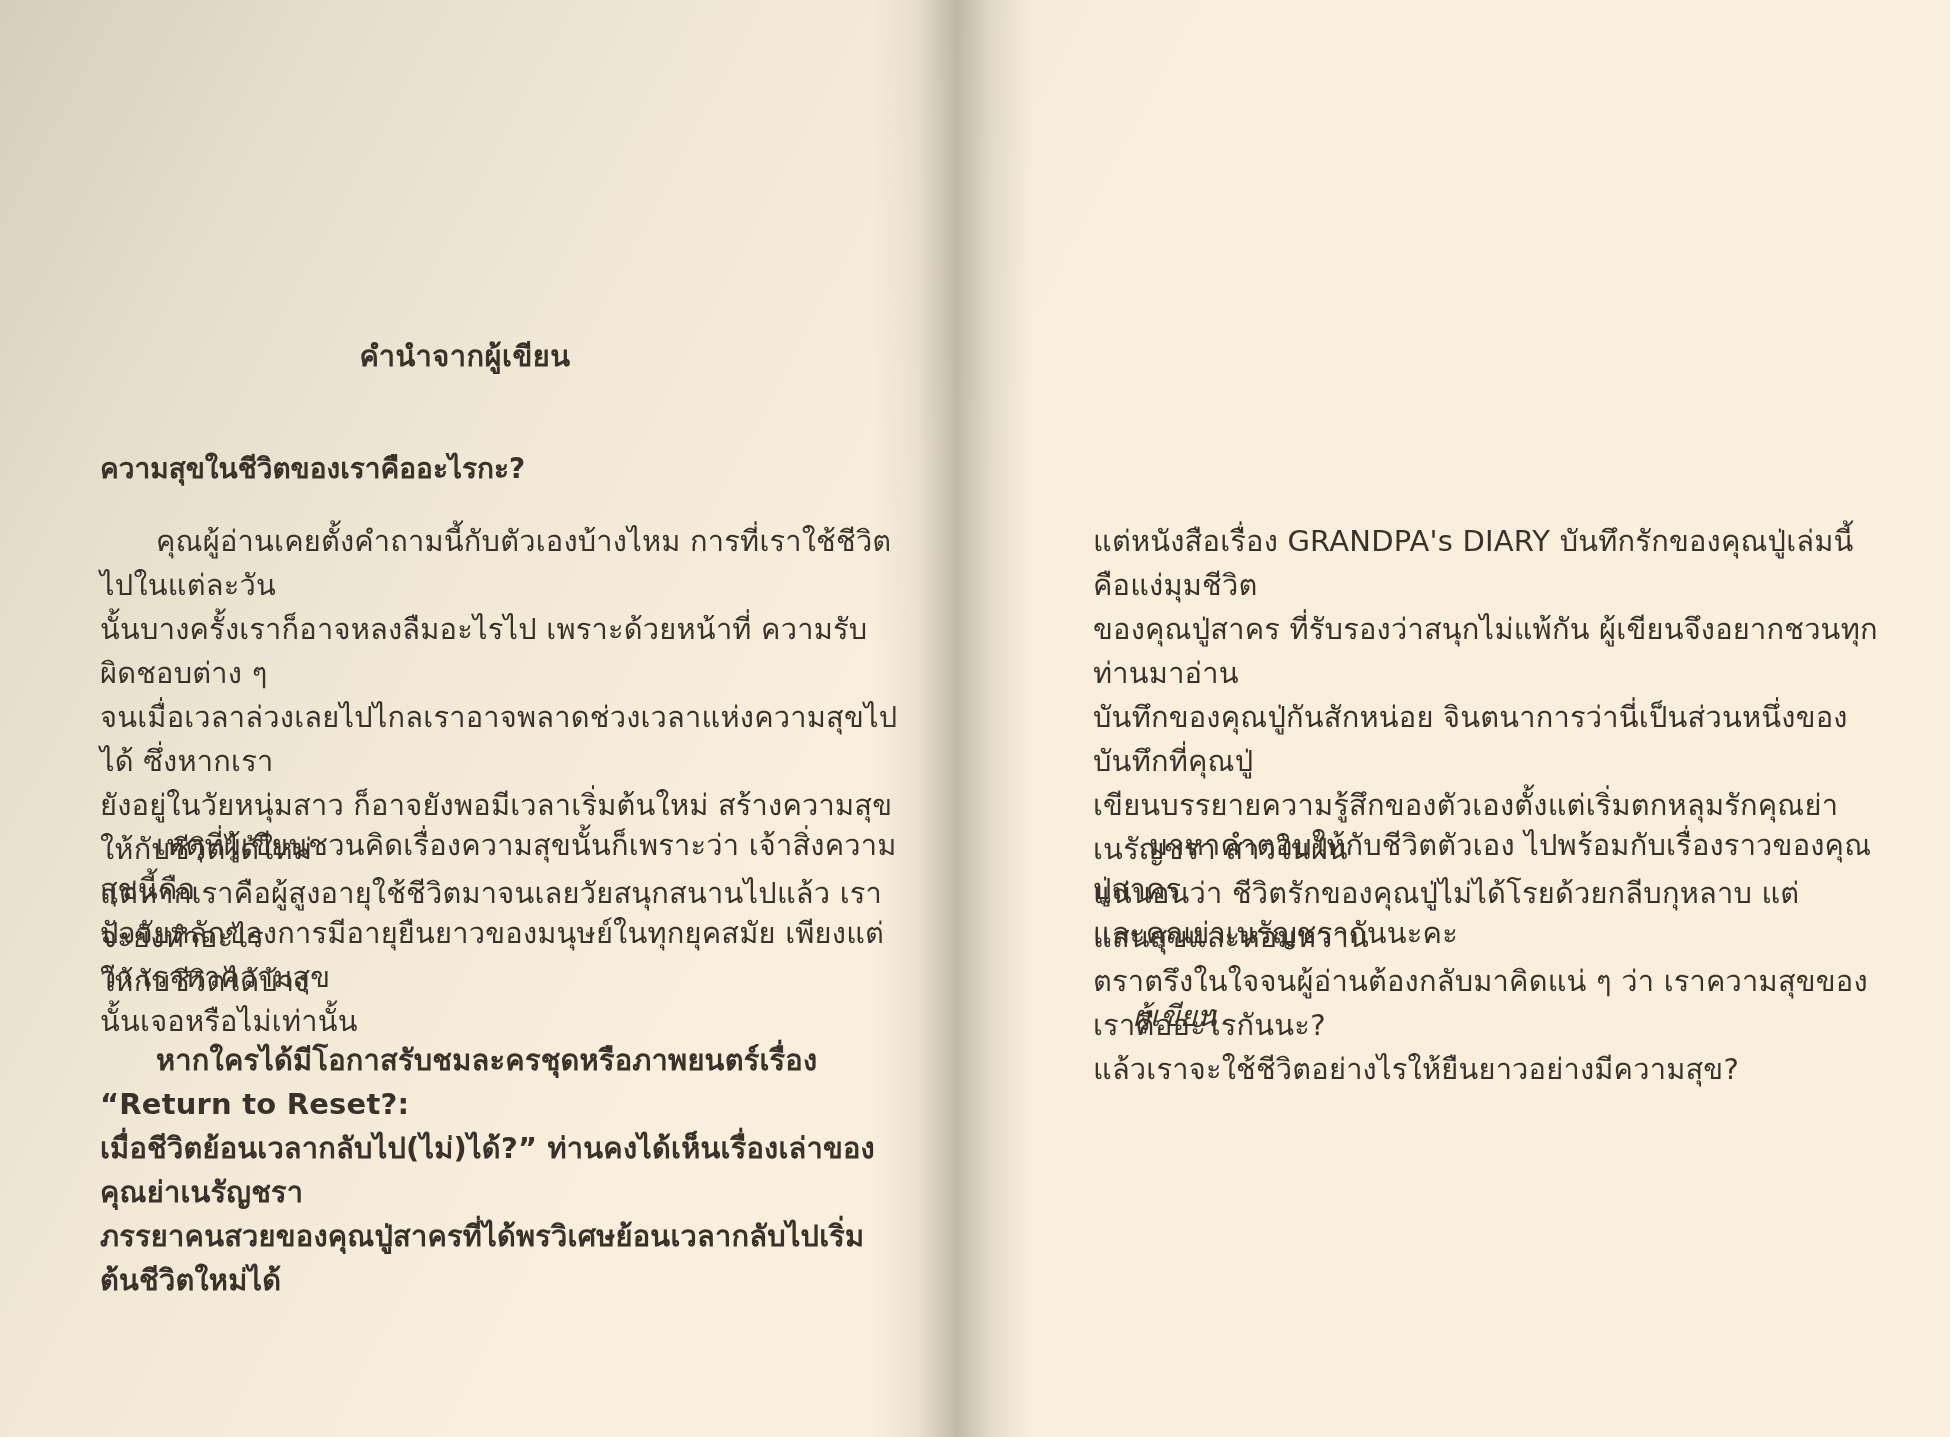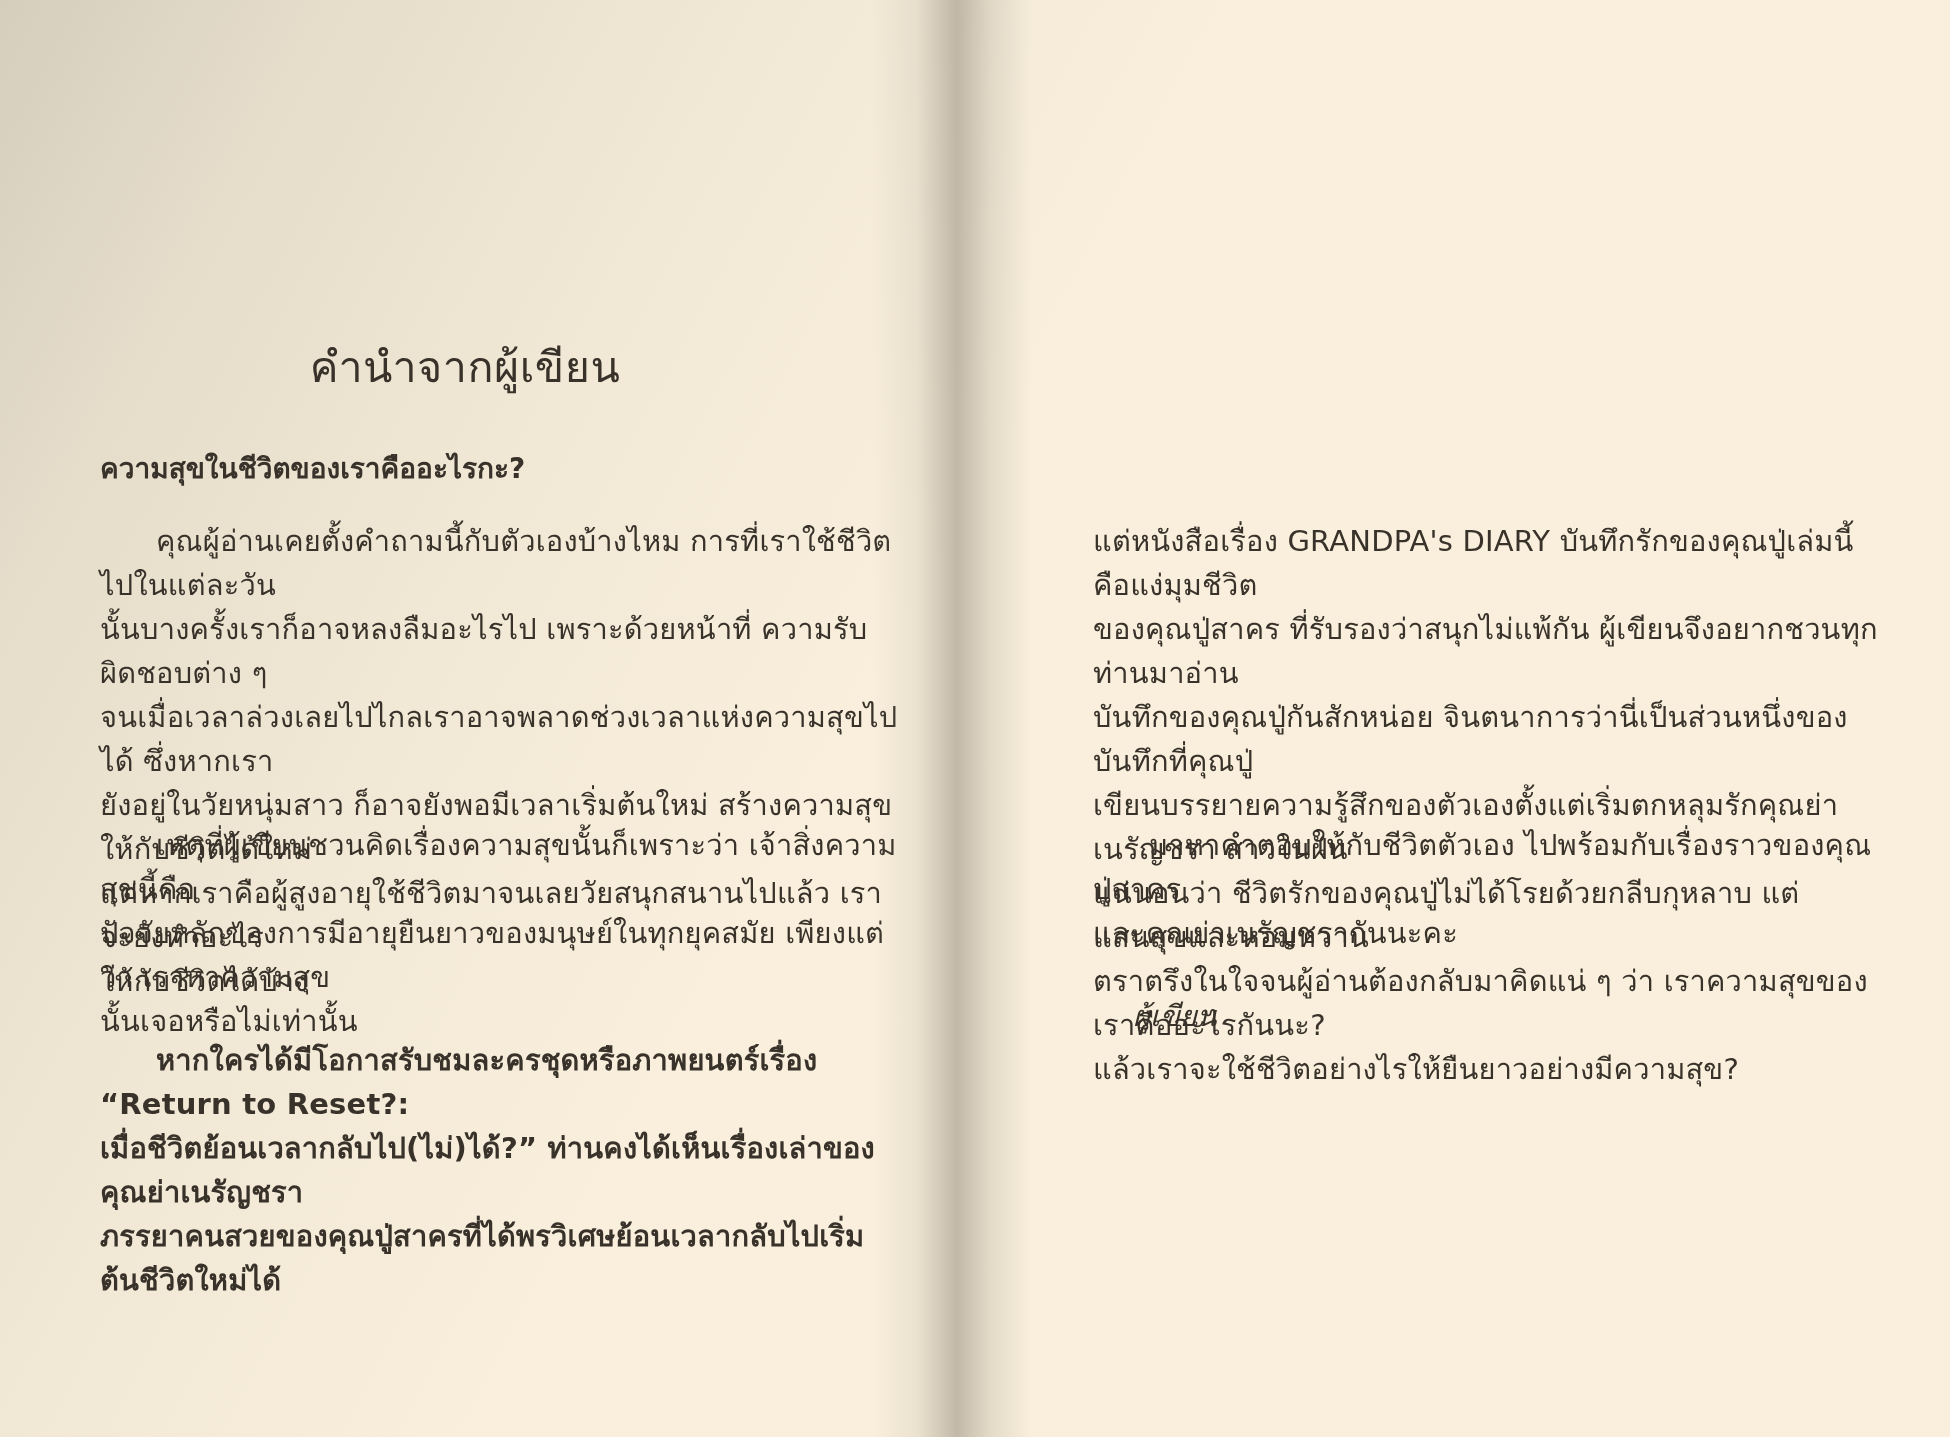--- a/index.html
+++ b/index.html
@@ -44,22 +44,22 @@
       rgba(160,152,136,0.24) 74%,
       rgba(164,156,140,0.00) 100%);
     pointer-events: none;
   }
   .page-title {
     position: absolute;
     left: 30px;
     top: 333px;
     width: 870px;
     text-align: center;
-    font-size: 43px;
-    font-weight: 400;
+    font-size: 29px;
+    font-weight: 700;
     letter-spacing: 0.5px;
   }
   .lead-in {
     position: absolute;
     left: 100px;
     top: 446px;
     font-size: 28px;
     font-weight: 700;
   }
   .para {

